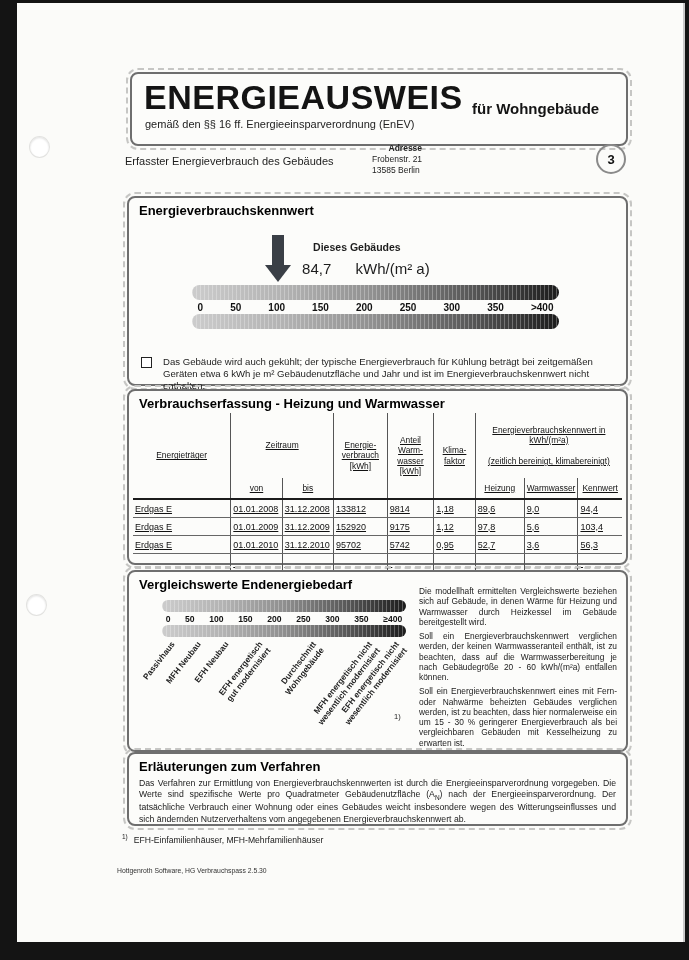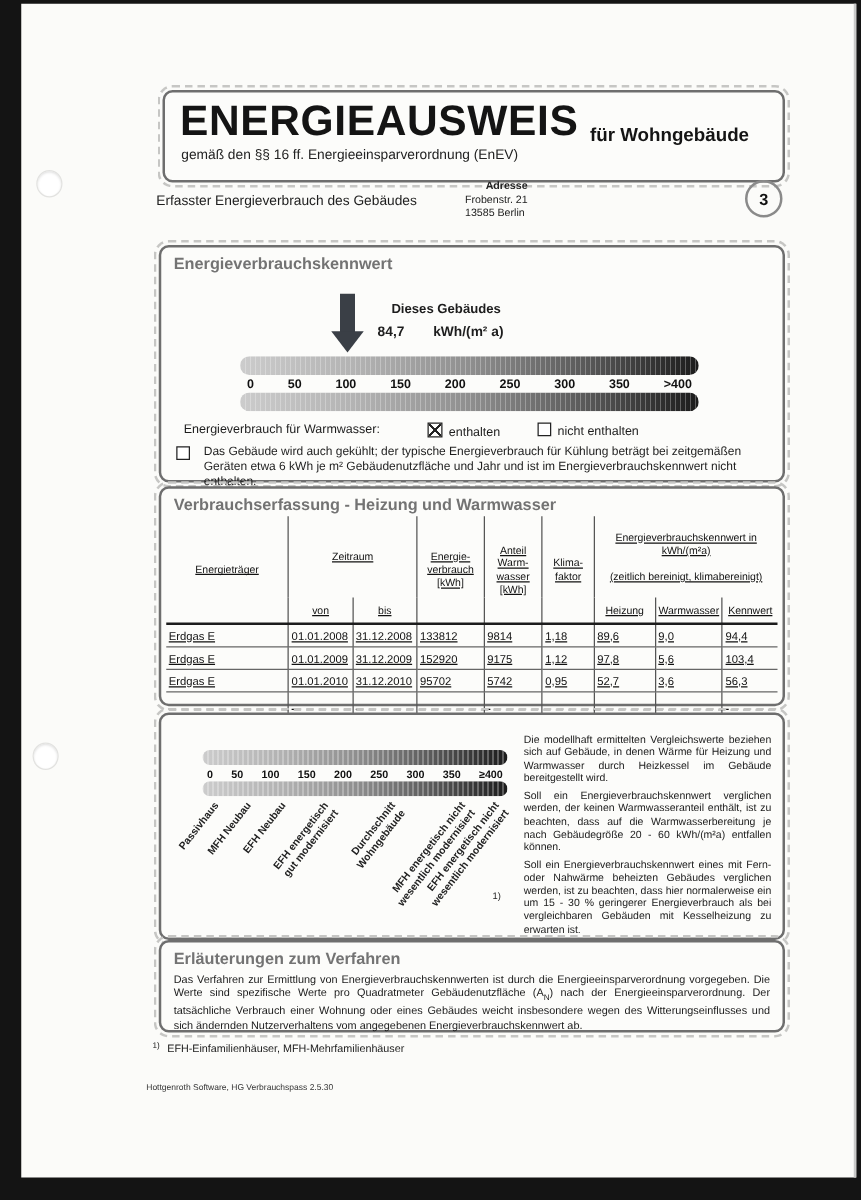--- a/index.html
+++ b/index.html
@@ -19,21 +19,21 @@
           border-radius:50%; box-shadow:inset 0 1px 2px rgba(0,0,0,.12); }
   .hole-1 { left:12px; top:133px; width:19px; height:20px; }
   .hole-2 { left:9px;  top:591px; width:19px; height:20px; }
 
   
   .frame {
     position:absolute; background:#fcfcfa;
     border:2px solid #6e6e6e; border-radius:8px;
     outline:2px dashed #c6c6c4; outline-offset:2px;margin-left:12px;
   }
-  .box-title { position:absolute; left:10px; top:5px; font-size:13px; font-weight:bold; color:#737373; }
+  .box-title { position:absolute; left:10px; top:5px; font-size:13px; font-weight:bold; color:#000000; }
 
   
   .header-box { left:101px; top:69px; width:494px; height:70px; }
   .main-title { position:absolute; left:12px; top:6px; font-size:34px; font-weight:bold; letter-spacing:.5px; color:#141414; line-height:1; }
   .title-for  { position:absolute; left:340px; top:26px; font-size:15px; font-weight:bold; color:#141414; }
   .title-law  { position:absolute; left:13px; top:44px; font-size:11px; color:#222; }
 
   .meta-label { position:absolute; left:108px; top:152px; font-size:11px; font-weight:normal; }
   .addr-block { position:absolute; left:355px; top:140px; font-size:8.5px; line-height:1.3; color:#222; }
   .addr-block .addr-caption { font-weight:bold;text-align:right; }
@@ -57,21 +57,21 @@
     display:flex; justify-content:space-between; align-items:center;
     padding:0 1.5%; height:14px; font-size:10px; font-weight:bold; color:#111;
   }
   .tick-strip span { white-space:nowrap; }
   .kw-arrow { position:absolute; top:-50px; width:26px; height:48px; transform:translateX(-50%); }
   .kw-arrow .shaft { position:absolute; left:7px; top:0; width:12px; height:31px; background:#3a3f46; }
   .kw-arrow .head  { position:absolute; left:0; top:30px; width:0; height:0;
                      border-left:13px solid transparent; border-right:13px solid transparent;
                      border-top:17px solid #3a3f46; }
   .kw-arrow-label { position:absolute; left:33%; top:-44px; font-size:10.5px; font-weight:bold; white-space:nowrap; }
-  .kw-value-row   { position:absolute; left:30%; top:-25px; font-size:11px; font-weight:bold; white-space:nowrap; }
+  .kw-value-row   { position:absolute; left:30%; top:-25px; font-size:15px; font-weight:normal; white-space:nowrap; }
   .kw-value-row .unit { margin-left:20px; }
   .ww-row { position:absolute; left:18px; top:140px; width:470px; height:14px; font-size:10px; }
   .ww-row .ww-label { position:absolute; left:0; top:0; }
   .ww-opt1 { position:absolute; left:195px; top:0; }
   .ww-opt2 { position:absolute; left:283px; top:0; }
   .cbx { display:inline-block; width:9px; height:9px; border:1.3px solid #222;
          vertical-align:-1px; margin-right:5px; background:#fff; }
   .cbx.checked {
     width:10px; height:10px;
     background:
@@ -167,29 +167,20 @@
           <span>150</span>
           <span>200</span>
           <span>250</span>
           <span>300</span>
           <span>350</span>
           <span>&gt;400</span>
         </div>
       <div class="scale-bar"></div>
     </div>
 
-    <div class="ww-row">
-      <span class="ww-label">Energieverbrauch für Warmwasser:</span>
-      <span class="ww-opt1">
-        <span class="cbx checked"></span><span>enthalten</span>
-      </span>
-      <span class="ww-opt2">
-        <span class="cbx"></span><span>nicht enthalten</span>
-      </span>
-    </div>
 
     <div class="cooling-row">
       <span class="cbx"></span>
       <span>Das Gebäude wird auch gekühlt; der typische Energieverbrauch für Kühlung beträgt bei zeitgemäßen Geräten etwa 6 kWh je m² Gebäudenutzfläche und Jahr und ist im Energieverbrauchskennwert nicht enthalten.</span>
     </div>
   </div>
 
   <div class="frame box-verbrauch">
     <div class="box-title">Verbrauchserfassung - Heizung und Warmwasser</div>
     <table class="consumption">
@@ -280,20 +271,21 @@
         <tr>
           <td class="ds-spacer" colspan="7"></td>
           <td class="ds-label">Durchschnitt</td>
           <td class="ds-value">84,7</td>
         </tr>
       </tfoot>
     </table>
   </div>
 
   <div class="frame box-vergleich">
+    <div class="box-title">Vergleichswerte Endenergiebedarf</div>
     <div class="vg-scale">
       <div class="scale-bar"></div>
       <div class="tick-strip">
           <span>0</span>
           <span>50</span>
           <span>100</span>
           <span>150</span>
           <span>200</span>
           <span>250</span>
           <span>300</span>

